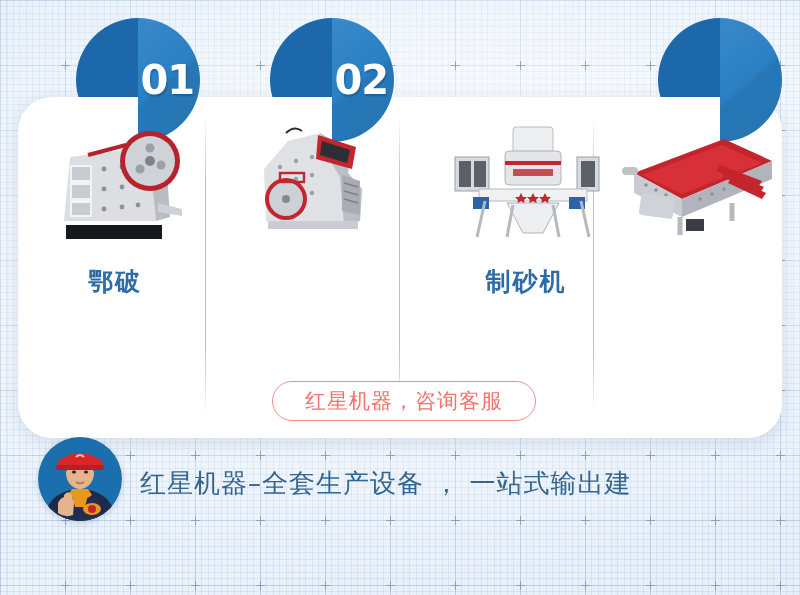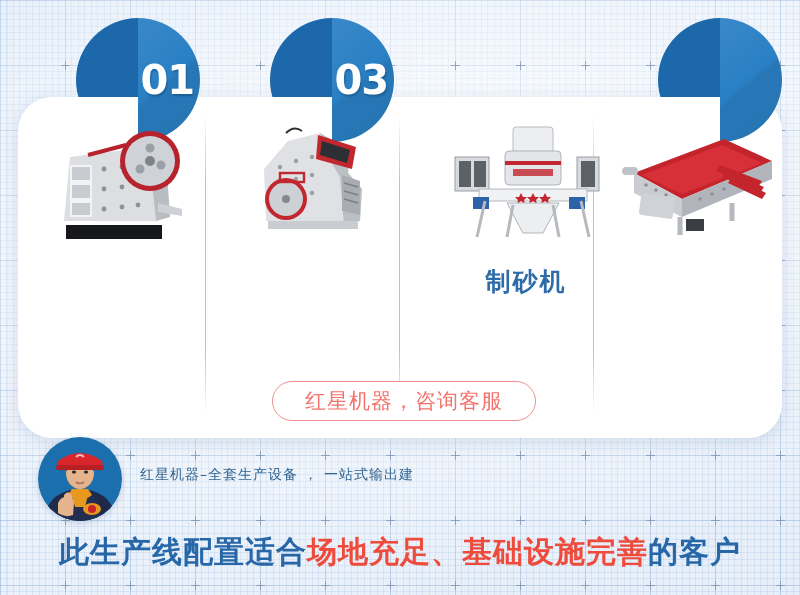--- a/index.html
+++ b/index.html
@@ -80,21 +80,21 @@
     background:#fff;cursor:pointer;
   }
 
   
   #avatar{
     position:absolute;left:38px;top:437px;width:84px;height:84px;border-radius:50%;
     overflow:hidden;box-shadow:0 2px 6px rgba(60,100,150,.25);
   }
   #tagline{
     position:absolute;left:140px;top:466px;
-    color:#33658f;font-size:14px;letter-spacing:1px;
+    color:#33658f;font-size:26px;letter-spacing:1px;
     font-family:"DejaVu Sans","Liberation Sans",sans-serif;white-space:nowrap;
   }
   #headline{
     position:absolute;left:0;right:0;top:532px;text-align:center;
     font-size:30px;font-weight:bold;letter-spacing:1px;
     font-family:"DejaVu Sans","Liberation Sans",sans-serif;white-space:nowrap;
   }
   #headline .b{color:#2767a8;}
   #headline .r{color:#ef4b3c;}
 </style>
@@ -221,21 +221,21 @@
   </div>
 
   <div class="badge" style="left:76px;--dark:#1c68aa;--light:#2a80c4">
     <div class="disc"></div>
     <div class="mask"></div>
     <div class="num">01</div>
   </div>
   <div class="badge" style="left:270px;--dark:#1c68aa;--light:#2a80c4">
     <div class="disc"></div>
     <div class="mask"></div>
-    <div class="num">03</div>
+    <div class="num">02</div>
   </div>
   <div class="badge" style="left:658px;--dark:#1c68aa;--light:#2a80c4">
     <div class="disc"></div>
     <div class="mask"></div>
   </div>
 
   <div class="item" style="left:22px">
     <div class="pic">
       <svg width="170" height="130" viewBox="0 0 170 130" aria-hidden="true">
         <rect x="36" y="108" width="96" height="14" fill="#16181c"></rect>
@@ -263,20 +263,21 @@
         <g fill="#9aa0a7">
           <circle cx="120" cy="31" r="4.5"></circle>
             <circle cx="131" cy="48" r="4.5"></circle>
             <circle cx="110" cy="52" r="4.5"></circle>
         </g>
         <circle cx="120" cy="44" r="5" fill="#7d838a"></circle>
         <path d="M58 38 L96 28" stroke="#b6232c" stroke-width="4" fill="none"></path>
         <path d="M128 86 L152 92 L152 99 L128 95 Z" fill="#cdd0d4"></path>
       </svg>
     </div>
+    <div class="cap">鄂破</div>
   </div>
 
   <div class="item" style="left:216px">
     <div class="pic">
       <svg width="170" height="130" viewBox="0 0 170 130" aria-hidden="true">
         <polygon points="40,52 64,24 96,16 126,34 124,56 138,72 136,104 42,104" fill="#dfe1e4"></polygon>
         <polygon points="96,16 126,34 124,56 138,72 136,104 120,108 116,60 104,40" fill="#bcbfc4"></polygon>
         <polygon points="94,18 132,30 128,52 92,42" fill="#c2262f"></polygon>
         <polygon points="98,24 126,33 123,46 96,38" fill="#2c2f33"></polygon>
         <g fill="#9aa0a7">
@@ -386,15 +387,14 @@
       <path d="M38 45 q4 3 8 0" stroke="#a8725a" stroke-width="1.6" fill="none"></path>
       <path d="M20 66 q4 -8 12 -6 q4 1 4 6 l-1 12 q-8 3 -15 -2 z" fill="#e6b48c"></path>
       <path d="M26 58 q5 -6 8 1 q1 5 -3 6 q-5 1 -5 -7" fill="#e6b48c"></path>
       <ellipse cx="54" cy="72" rx="9" ry="6" fill="#e8971f"></ellipse>
       <circle cx="54" cy="72" r="4" fill="#c4252c"></circle>
     </svg>
   </div>
 
   <div id="tagline">红星机器–全套生产设备 ， 一站式输出建</div>
 
-  <div id="headline"><span class="b">此生产线配置适合</span><span class="r">场地充足、基础设施完善</span><span class="b">的客户</span></div>
 
 </div>
 
 </body></html>

